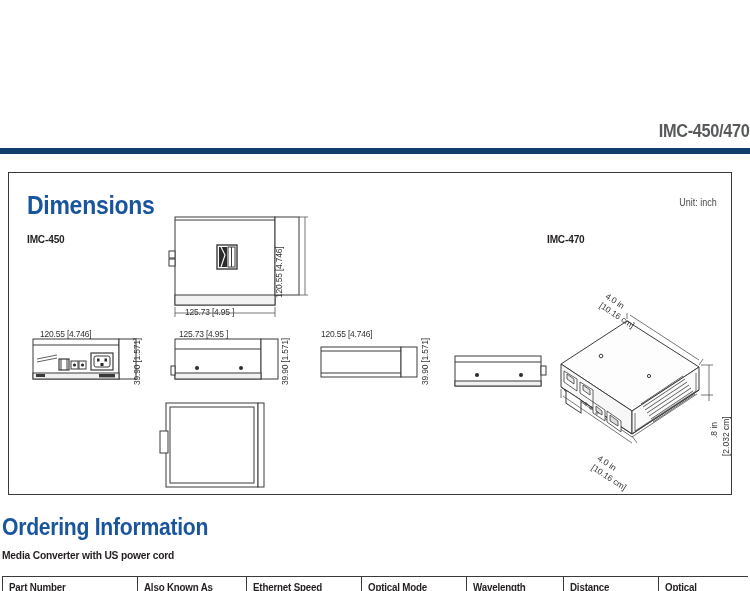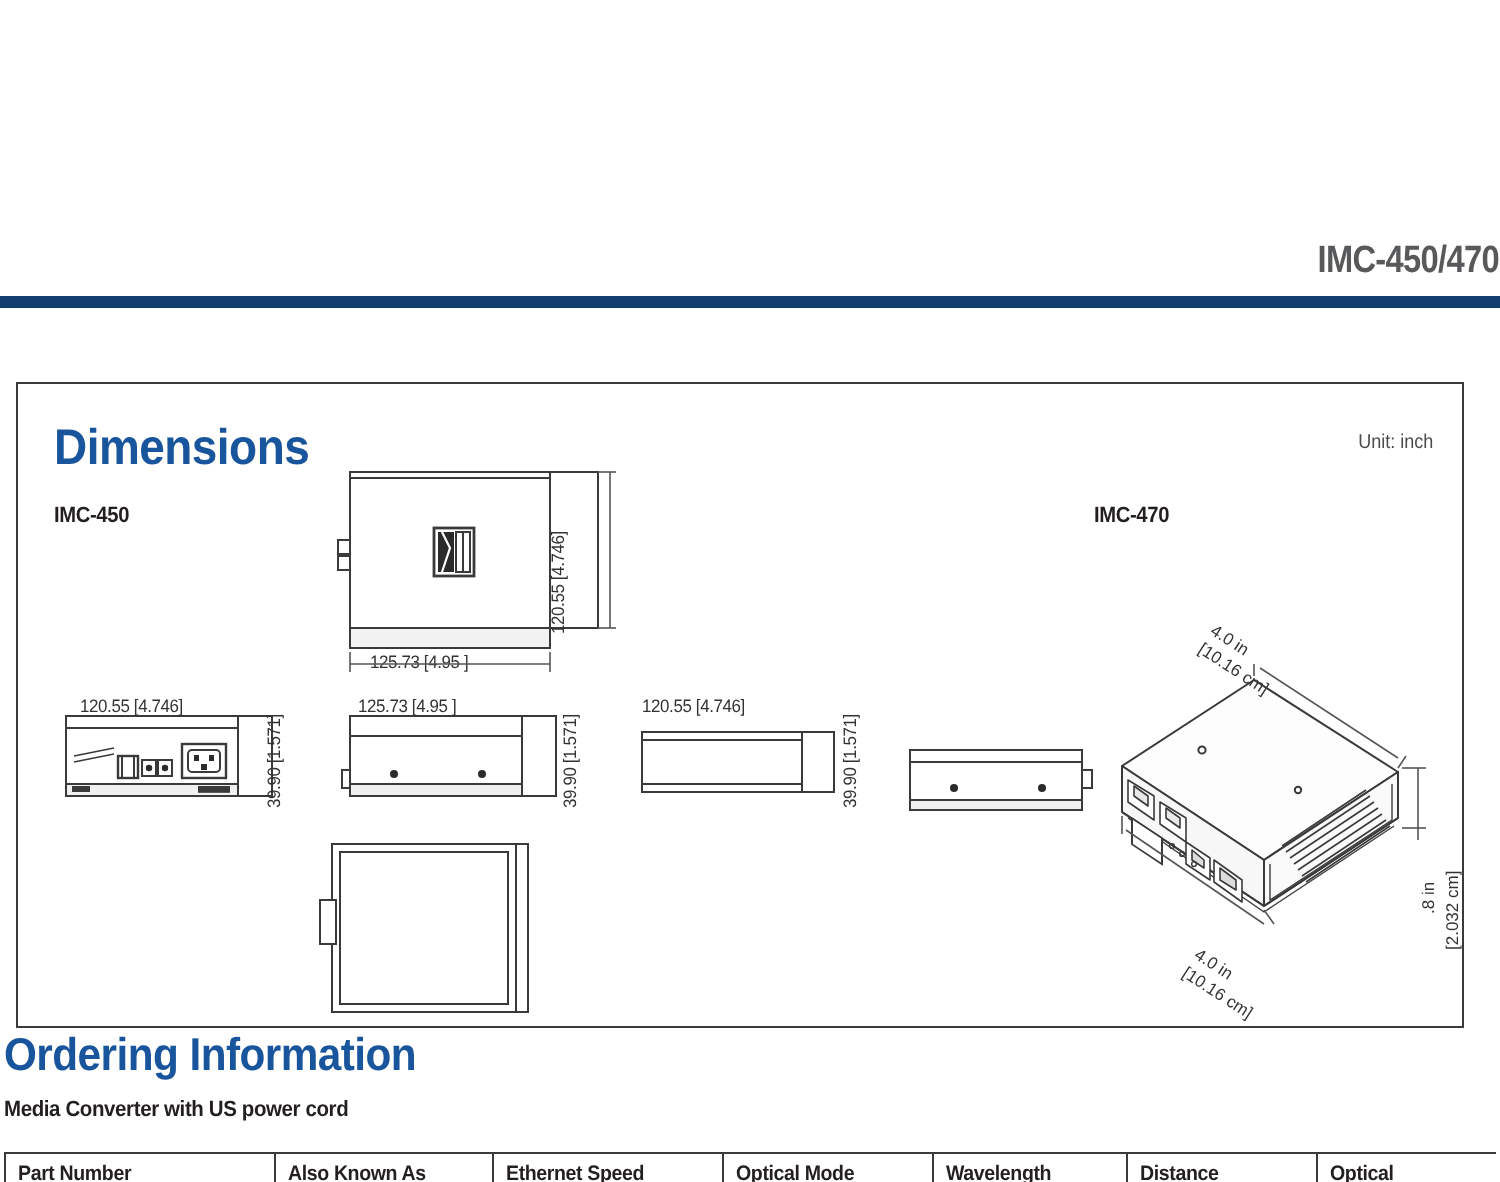--- a/index.html
+++ b/index.html
@@ -48,21 +48,20 @@
   
   #dimensions-panel {
     position: absolute;
     left: 8px;
     top: 172px;
     width: 724px;
     height: 323px;
     border: 1px solid #3a3a3a;
     box-sizing: border-box;
     background: #fff;
-    margin-top: 19px;
   }
   #dimensions-heading {
     position: absolute;
     left: 18px;
     top: 18px;
     font-size: 25px;
     font-weight: bold;
     color: #19559c;
     letter-spacing: -0.3px;
     transform: scaleX(0.92);

